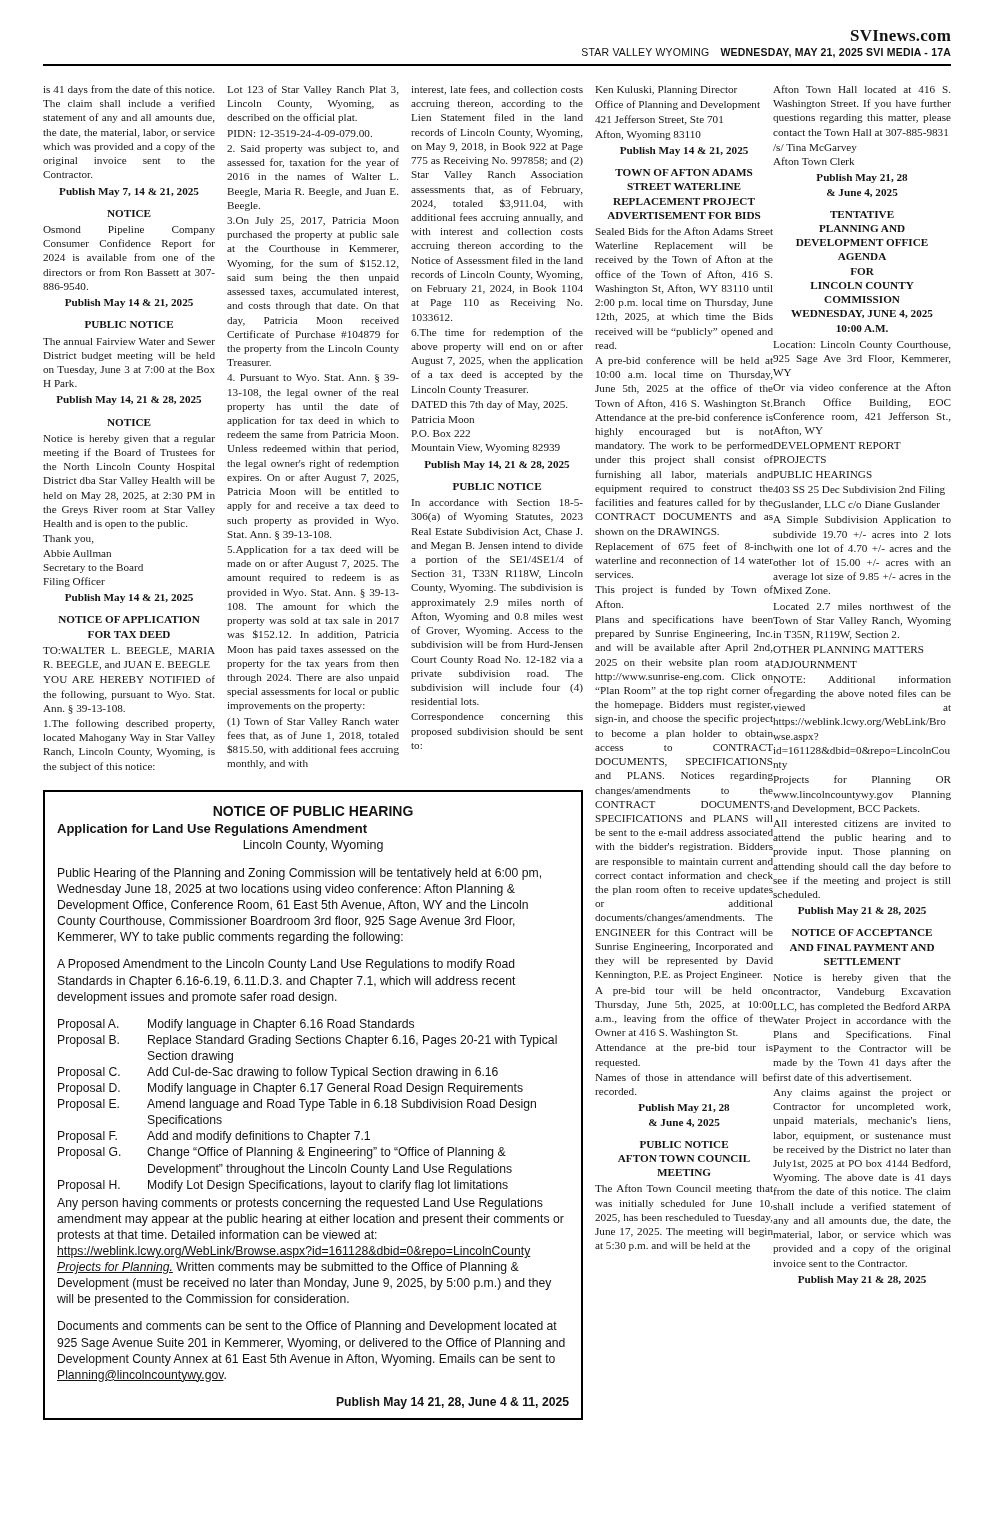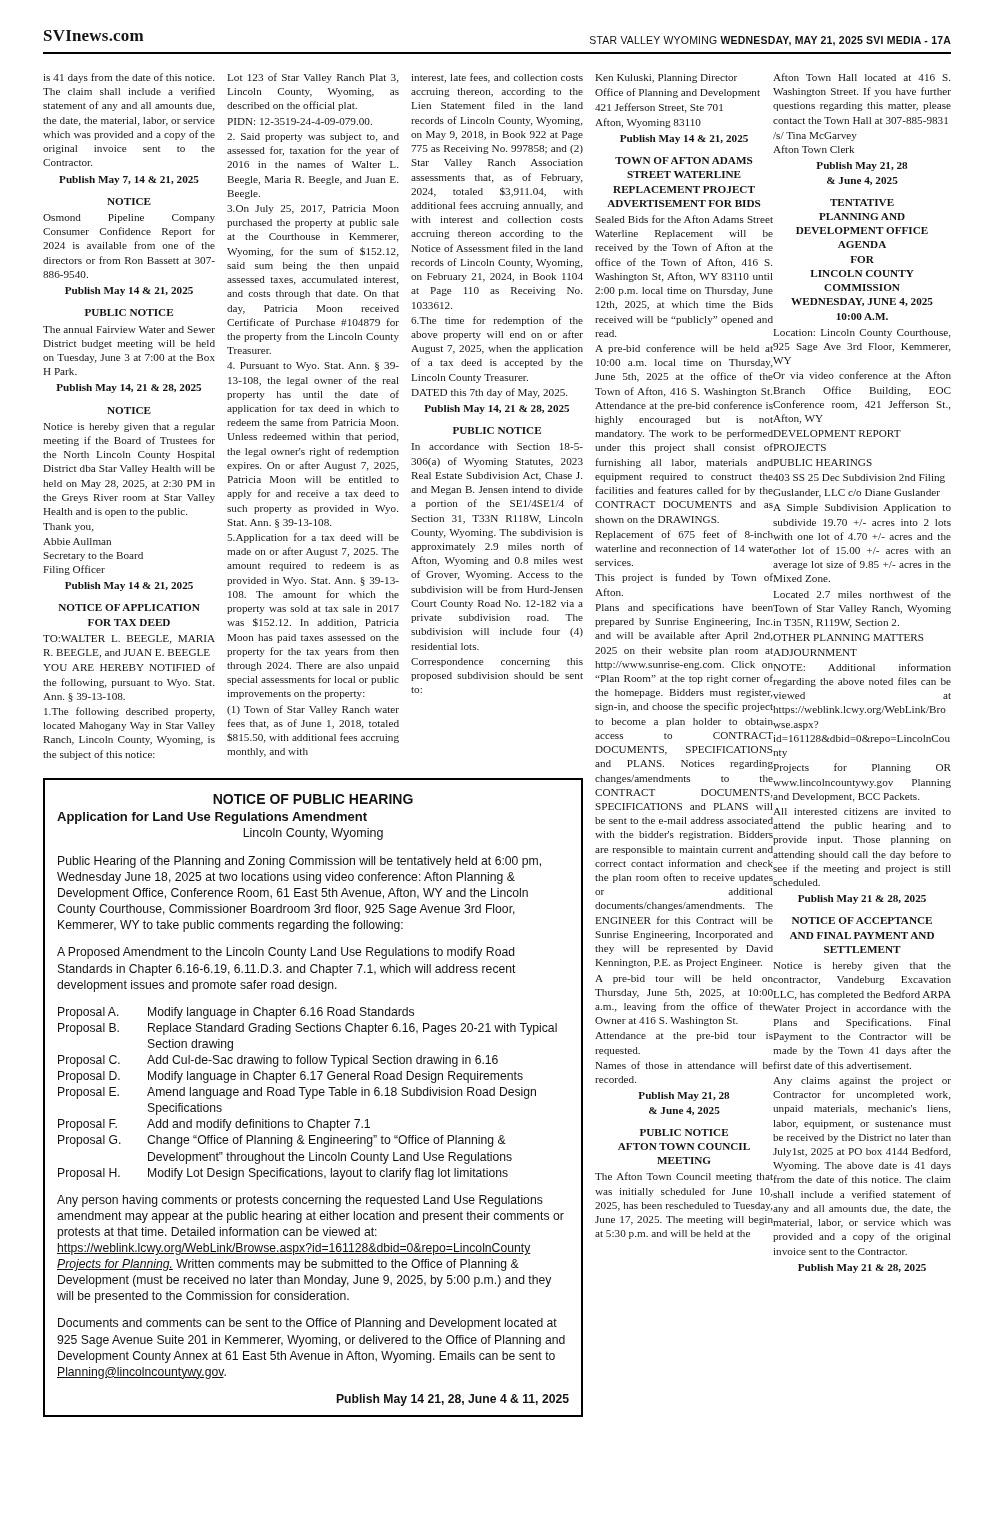--- a/index.html
+++ b/index.html
@@ -7,25 +7,25 @@
   body {
     width:994px; min-height:1536px;
     font-family:"Liberation Serif", serif;
     color:#141414;
   }
   .page { padding:26px 43px 18px 43px; }
 
   
   .masthead {
     display:flex; justify-content:space-between; align-items:flex-end;
-    padding-bottom:6px; border-bottom:2.5px solid #000;
+    padding-bottom:6px; border-bottom:2.5px solid #000;flex-direction:column;
   }
   .site-name { font-weight:bold; font-size:17px; letter-spacing:.2px; }
   .mast-right { font-family:"Liberation Sans", sans-serif; font-size:10.5px; letter-spacing:.2px; }
-  .mast-right .mr-bold { font-weight:bold; }
+  .mast-right .mr-bold { font-weight:bold;margin-left:8px; }
 
   
   .content { display:flex; gap:12px; margin-top:16px; align-items:flex-start; }
   .left-area { width:540px; flex:0 0 540px; display:flex; flex-direction:column; }
   .cols3 { display:flex; gap:12px; }
   .right-area { width:356px; flex:0 0 356px; display:flex; }
   .col {
     flex:1 1 0; min-width:0;
     font-size:11.2px; line-height:1.27;
     text-align:justify; overflow-wrap:break-word;
@@ -41,21 +41,21 @@
     border:2.5px solid #000; margin-top:16px;
     padding:10px 12px 8px 12px;
     font-family:"Liberation Sans", sans-serif;
     font-size:12.2px; line-height:1.32; text-align:left;
   }
   .box-title    { text-align:center; font-weight:bold; font-size:14px; }
   .box-subtitle { text-align:left; font-weight:bold; font-size:13px; }
   .box-location { text-align:center; font-size:12.5px; margin-bottom:11px; }
   .bx-para { margin-bottom:11px; }
   .file-heading { text-align:center; font-weight:bold; margin:2px 0 11px 0; }
-  .proposal-list { margin-bottom:11px; }
+  .proposal-list { margin-bottom:2px; }
   .prop-row { display:flex; }
   .prop-label { flex:0 0 90px; }
   .prop-text  { flex:1 1 auto; }
   .u { text-decoration:underline; }
   .iu { font-style:italic; text-decoration:underline; }
   .box-publish { text-align:right; font-weight:bold; margin-top:4px; }
 </style>
 </head>
 <body>
 
@@ -98,20 +98,23 @@
             <div class="blk bp">2. Said property was subject to, and assessed for, taxation for the year of 2016 in the names of Walter L. Beegle, Maria R. Beegle, and Juan E. Beegle.</div>
             <div class="blk bp">3.On July 25, 2017, Patricia Moon purchased the property at public sale at the Courthouse in Kemmerer, Wyoming, for the sum of $152.12, said sum being the then unpaid assessed taxes, accumulated interest, and costs through that date. On that day, Patricia Moon received Certificate of Purchase #104879 for the property from the Lincoln County Treasurer.</div>
             <div class="blk bp">4. Pursuant to Wyo. Stat. Ann. § 39-13-108, the legal owner of the real property has until the date of application for tax deed in which to redeem the same from Patricia Moon. Unless redeemed within that period, the legal owner's right of redemption expires. On or after August 7, 2025, Patricia Moon will be entitled to apply for and receive a tax deed to such property as provided in Wyo. Stat. Ann. § 39-13-108.</div>
             <div class="blk bp">5.Application for a tax deed will be made on or after August 7, 2025. The amount required to redeem is as provided in Wyo. Stat. Ann. § 39-13-108. The amount for which the property was sold at tax sale in 2017 was $152.12. In addition, Patricia Moon has paid taxes assessed on the property for the tax years from then through 2024. There are also unpaid special assessments for local or public improvements on the property:</div>
             <div class="blk bp">(1) Town of Star Valley Ranch water fees that, as of June 1, 2018, totaled $815.50, with additional fees accruing monthly, and with</div>
           </div>
         <div class="col">
             <div class="blk bp">interest, late fees, and collection costs accruing thereon, according to the Lien Statement filed in the land records of Lincoln County, Wyoming, on May 9, 2018, in Book 922 at Page 775 as Receiving No. 997858; and (2) Star Valley Ranch Association assessments that, as of February, 2024, totaled $3,911.04, with additional fees accruing annually, and with interest and collection costs accruing thereon according to the Notice of Assessment filed in the land records of Lincoln County, Wyoming, on February 21, 2024, in Book 1104 at Page 110 as Receiving No. 1033612.</div>
             <div class="blk bp">6.The time for redemption of the above property will end on or after August 7, 2025, when the application of a tax deed is accepted by the Lincoln County Treasurer.</div>
             <div class="blk bp">DATED this 7th day of May, 2025.</div>
+            <div class="blk bl">Patricia Moon
+P.O. Box 222
+Mountain View, Wyoming 82939</div>
             <div class="blk bpub">Publish May 14, 21 &amp; 28, 2025</div>
             <div class="blk bh">PUBLIC NOTICE</div>
             <div class="blk bp">In accordance with Section 18-5-306(a) of Wyoming Statutes, 2023 Real Estate Subdivision Act, Chase J. and Megan B. Jensen intend to divide a portion of the SE1/4SE1/4 of Section 31, T33N R118W, Lincoln County, Wyoming. The subdivision is approximately 2.9 miles north of Afton, Wyoming and 0.8 miles west of Grover, Wyoming. Access to the subdivision will be from Hurd-Jensen Court County Road No. 12-182 via a private subdivision road. The subdivision will include four (4) residential lots.</div>
             <div class="blk bp">Correspondence concerning this proposed subdivision should be sent to:</div>
           </div>
       </div>
 
       <div class="hearing-box">
         <div class="box-title">NOTICE OF PUBLIC HEARING</div>
         <div class="box-subtitle">Application for Land Use Regulations Amendment</div>

